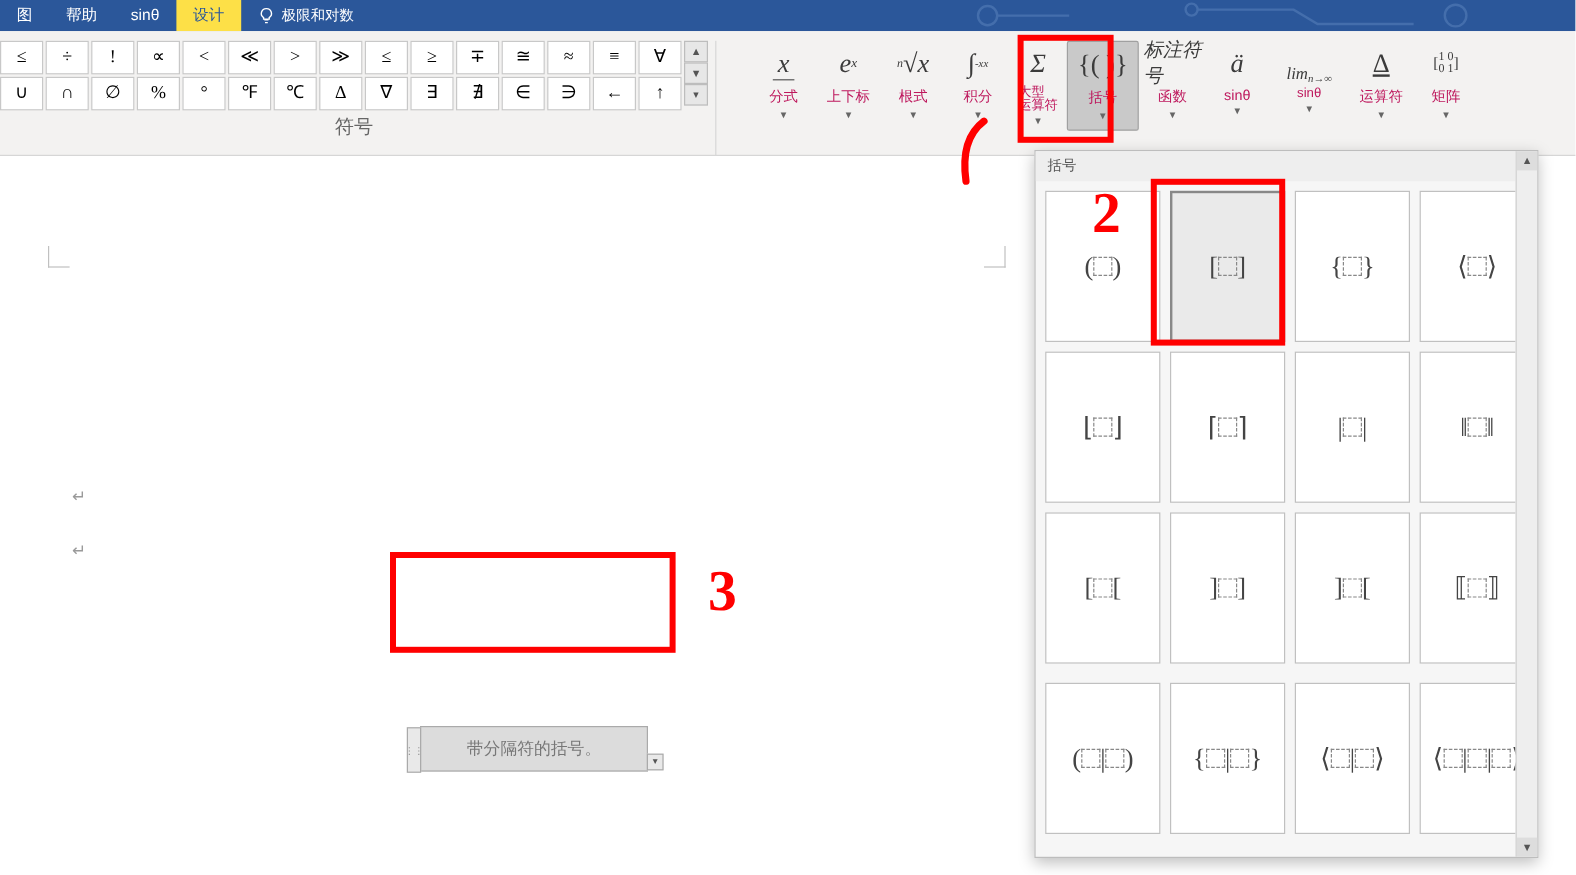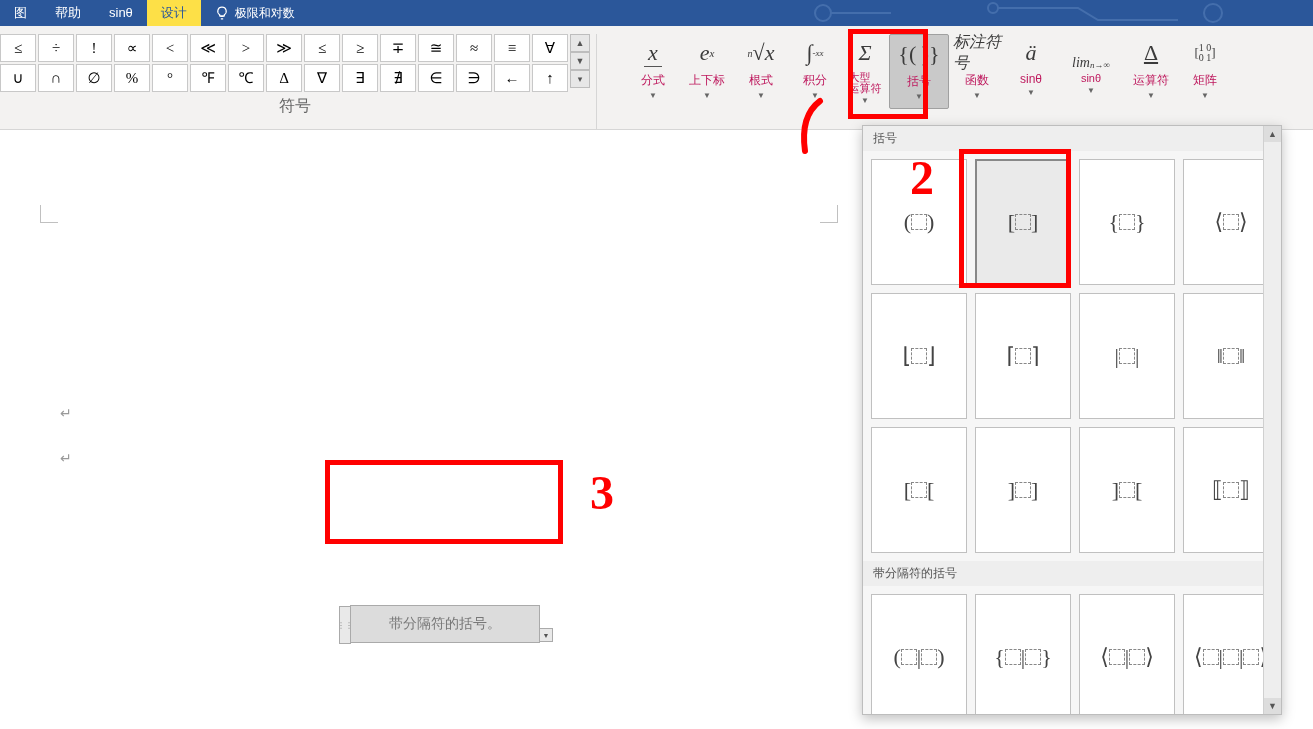--- a/index.html
+++ b/index.html
@@ -444,21 +444,20 @@
       <div class="gal-item">⌊<span class="ph-box"></span>⌋</div>
       <div class="gal-item">⌈<span class="ph-box"></span>⌉</div>
       <div class="gal-item">|<span class="ph-box"></span>|</div>
       <div class="gal-item">‖<span class="ph-box"></span>‖</div>
 
       <div class="gal-item">[<span class="ph-box"></span>[</div>
       <div class="gal-item">]<span class="ph-box"></span>]</div>
       <div class="gal-item">]<span class="ph-box"></span>[</div>
       <div class="gal-item">⟦<span class="ph-box"></span>⟧</div>
     </div>
-    <div class="gal-section-title">带分隔符的括号</div>
     <div class="gal-grid">
       <div class="gal-item">(<span class="ph-box"></span>|<span class="ph-box"></span>)</div>
       <div class="gal-item">{<span class="ph-box"></span>|<span class="ph-box"></span>}</div>
       <div class="gal-item">⟨<span class="ph-box"></span>|<span class="ph-box"></span>⟩</div>
       <div class="gal-item">⟨<span class="ph-box"></span>|<span class="ph-box"></span>|<span class="ph-box"></span>⟩</div>
     </div>
   </div>
   <div class="gal-scroll">
     <div class="up">▲</div>
     <div class="dn">▼</div>

